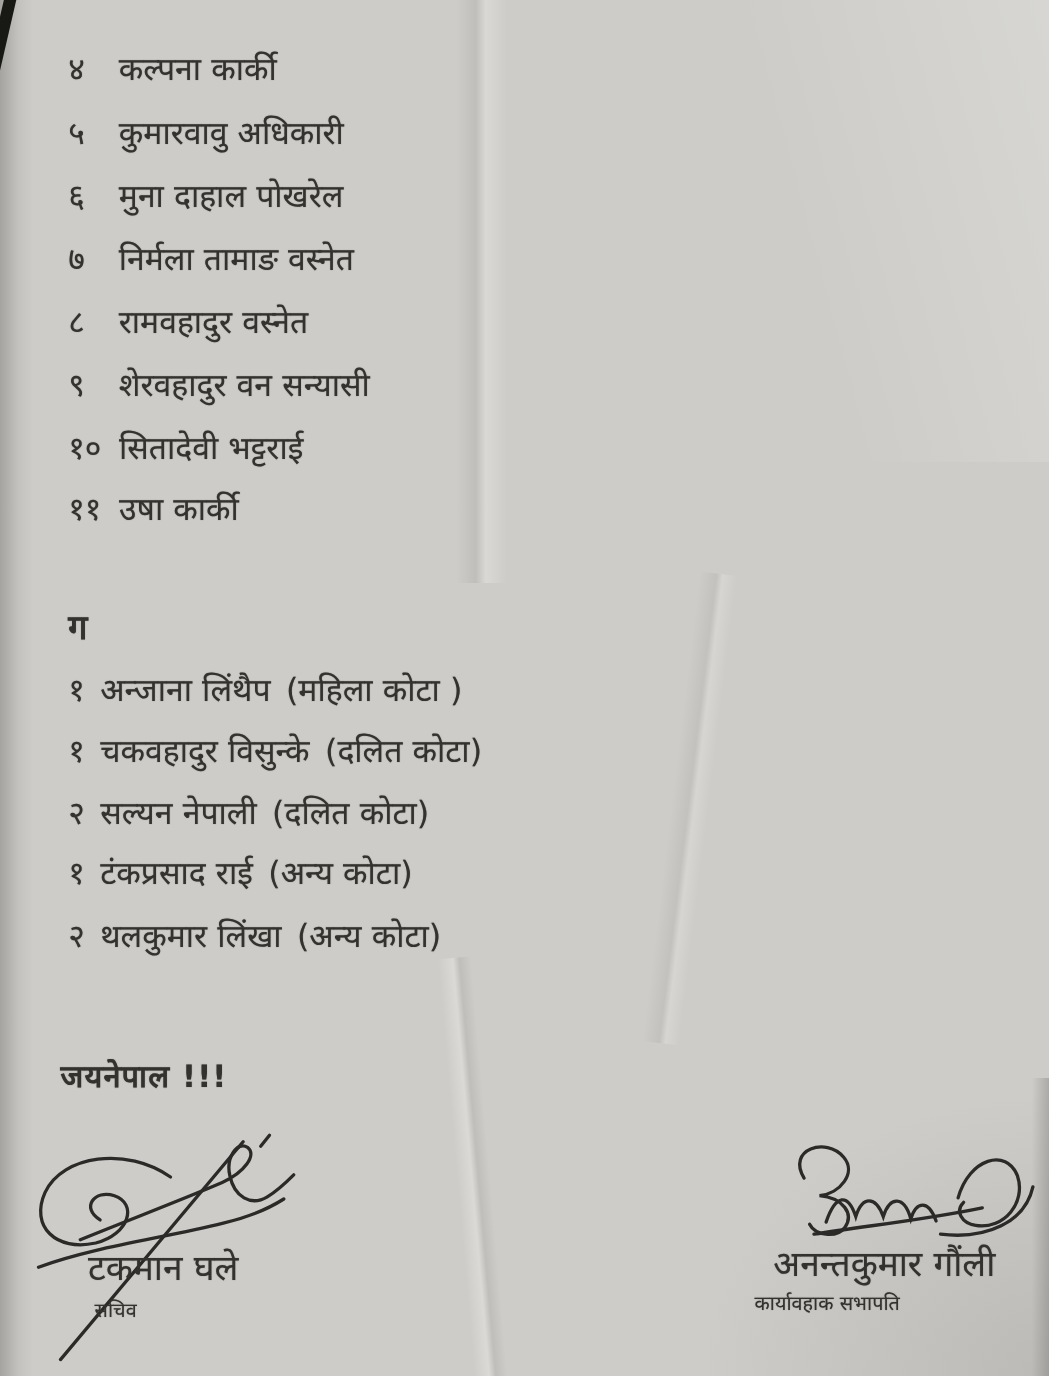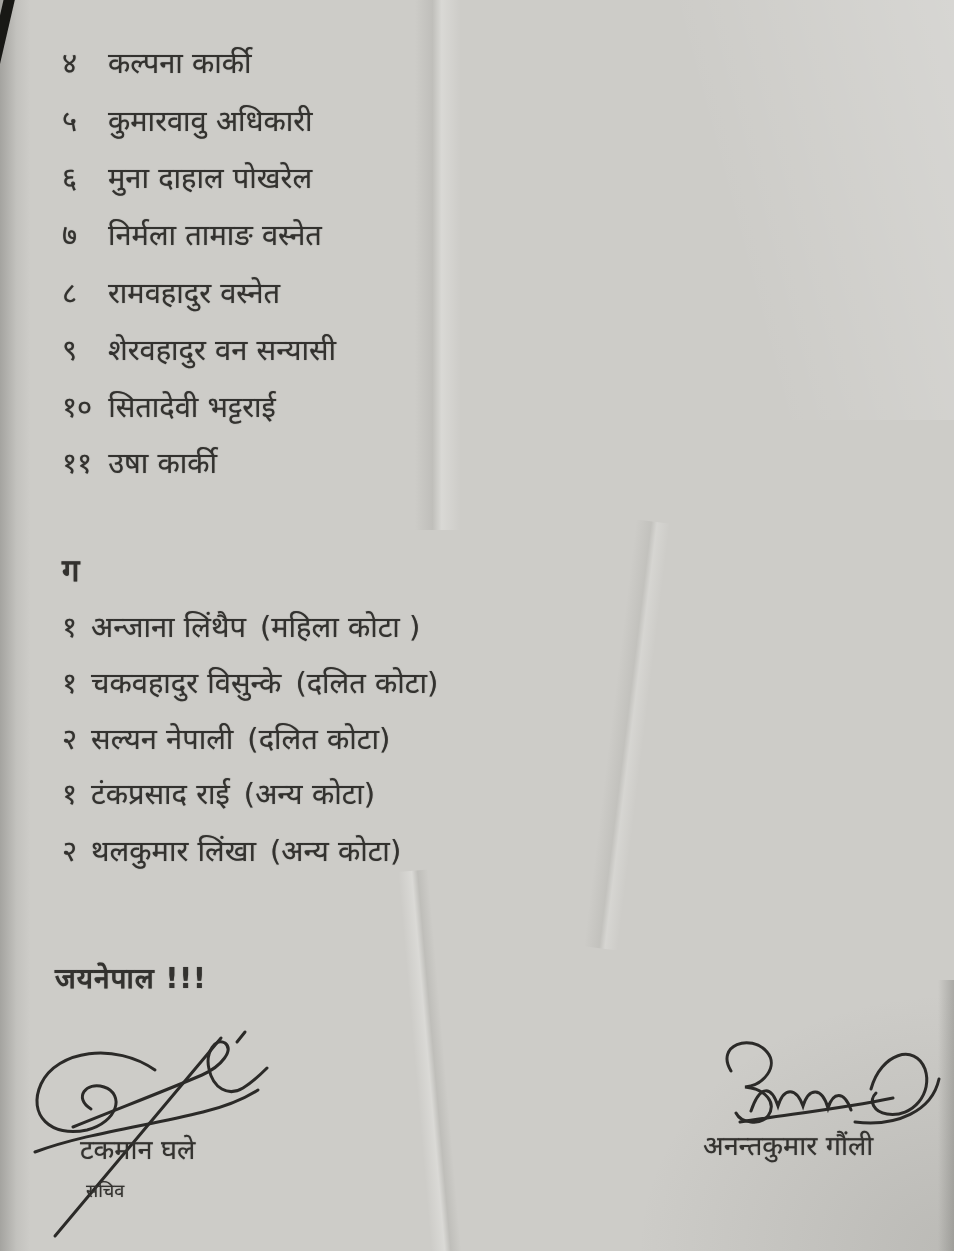--- a/index.html
+++ b/index.html
@@ -14,21 +14,21 @@
     color:#33322f;
   }
   .crease{position:absolute;pointer-events:none;}
   .ink{color:#33322f;text-shadow:0 0 1px rgba(51,50,47,.55);}
   .row{position:absolute;left:62px;display:flex;gap:16px;font-size:29px;line-height:34px;white-space:nowrap;}
   .row .num{min-width:30px;}
   .sec-head{position:absolute;left:62px;font-size:31px;font-weight:bold;display:flex;gap:18px;white-space:nowrap;}
   .sec-head .hd{text-decoration:underline;text-underline-offset:7px;text-decoration-thickness:2px;}
   .srow{position:absolute;left:62px;display:flex;gap:14px;font-size:29px;line-height:34px;white-space:nowrap;}
   .closing{position:absolute;left:55px;top:958px;font-size:28px;font-weight:bold;letter-spacing:1px;white-space:nowrap;}
-  .sig-name{position:absolute;font-size:27px;white-space:nowrap;}
+  .sig-name{position:absolute;font-size:32px;white-space:nowrap;}
   .sig-title{position:absolute;font-size:18px;white-space:nowrap;}
   svg.sig{position:absolute;overflow:visible;}
   svg.sig path{fill:none;stroke:#2b2a28;stroke-width:3;stroke-linecap:round;}
 </style>
 </head>
 <body>
 
 <div class="paper">
 
   <div class="crease" style="left:0;top:0;width:30px;height:1251px;background:linear-gradient(to right, rgba(70,70,66,.30), rgba(70,70,66,.08) 55%, transparent);"></div>
@@ -116,14 +116,15 @@
   <div class="sig-title ink" style="left:86px;top:1178px">सचिव</div>
 
   <svg class="sig" style="left:655px;top:1025px" width="290" height="115" viewBox="0 0 290 115">
     <path d="M76,46 C60,20 96,8 112,27 C124,41 109,60 90,62 C111,64 122,78 113,91 C105,101 86,98 81,88"></path>
     <path d="M96,86 C105,60 116,60 123,81 C129,62 141,62 148,81 C154,62 167,62 173,83 C178,67 189,65 196,85"></path>
     <path d="M85,97 C135,89 185,84 238,73"></path>
     <path d="M216,64 C226,28 260,18 270,44 C278,68 258,93 232,89 C219,87 213,76 221,68"></path>
     <path d="M200,97 C242,102 277,86 284,54"></path>
   </svg>
   <div class="sig-name ink" style="left:703px;top:1126px">अनन्तकुमार गौंली</div>
+  <div class="sig-title ink" style="left:686px;top:1172px">कार्यावहाक सभापति</div>
 
 </div>
 
 </body></html>

